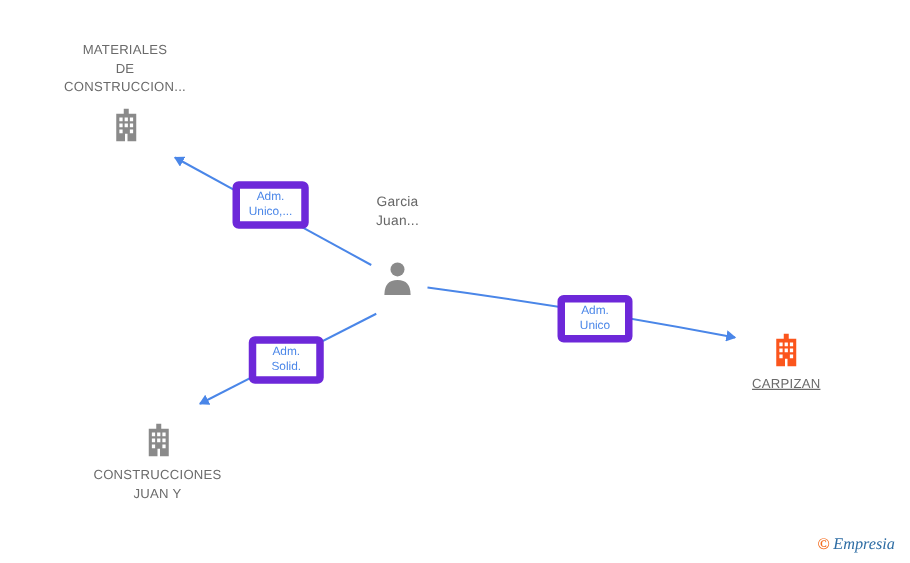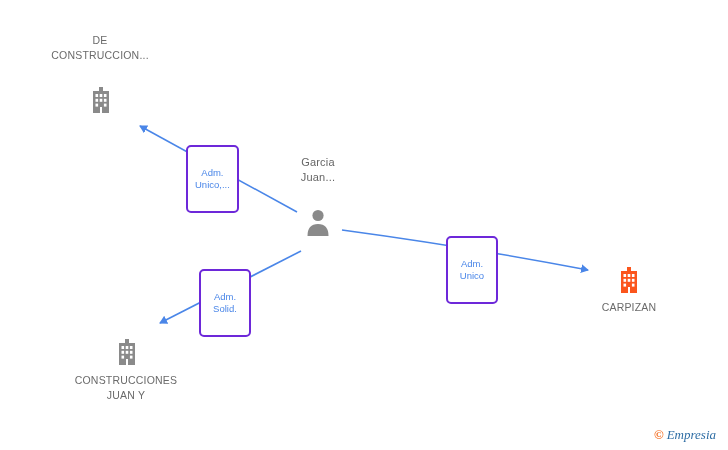--- a/index.html
+++ b/index.html
@@ -11,23 +11,23 @@
   .edge-canvas{position:absolute;left:0;top:0;width:728px;height:450px;}
   .node-label{
     position:absolute;text-align:center;color:#6a6a6a;
     font-size:10.5px;line-height:15px;letter-spacing:.2px;
   }
   .person-label{font-size:11px;color:#666;}
   .icon{position:absolute;display:block;}
   .icon-gray{color:#8a8a8a;}
   .icon-orange{color:#fb551c;}
   .edge-label{
-    position:absolute;background:#ffffff;border:2px solid #6d28d9;
+    position:absolute;background:#ffffff;border:6px solid #6d28d9;
     border-radius:5px;color:#4a86e8;font-size:9.5px;line-height:12px;
-    text-align:center;padding:20px 7px;min-width:34px;cursor:pointer;
+    text-align:center;padding:1px 7px;min-width:34px;cursor:pointer;
   }
   .footer{
     position:absolute;right:12px;top:427px;font-size:13px;
     display:flex;align-items:center;gap:3px;cursor:pointer;
     font-family:"Liberation Serif", serif;font-style:italic;
   }
   .footer .c{color:#f46c1e;font-weight:bold;}
   .footer .brand{color:#2e6da4;font-style:italic;}
   .node{cursor:pointer;}
 </style>
@@ -40,20 +40,21 @@
       <path d="M0,0 L8,4.5 L0,9 Z" fill="#4a86e8"></path>
     </marker>
   </defs>
   <path d="M297,212 L140,126" fill="none" stroke="#4a86e8" stroke-width="1.6" marker-end="url(#arrow)"></path>
   <path d="M301,251 L160,323" fill="none" stroke="#4a86e8" stroke-width="1.6" marker-end="url(#arrow)"></path>
   <path d="M342,230 Q468,247 588,270" fill="none" stroke="#4a86e8" stroke-width="1.6" marker-end="url(#arrow)"></path>
 </svg>
 
 <div class="node">
   <div class="node-label" style="left:10px;top:33px;width:180px;">
+    <span style="display:block">MATERIALES</span>
     <span style="display:block">DE</span>
     <span style="display:block">CONSTRUCCION...</span>
   </div>
   <span class="icon icon-gray" style="left:86px;top:84px;">
     <svg width="30" height="32" viewBox="0 0 30 32">
       <path d="M7 7 h6 V3 h4 v4 h6 v22 h-7 v-6 h-2 v6 H7 Z" fill="currentColor"></path>
       <g fill="#ffffff">
         <rect x="9.5" y="10" width="2.6" height="3"></rect>
         <rect x="13.7" y="10" width="2.6" height="3"></rect>
         <rect x="17.9" y="10" width="2.6" height="3"></rect>
@@ -89,21 +90,21 @@
         <rect x="13.7" y="10" width="2.6" height="3"></rect>
         <rect x="17.9" y="10" width="2.6" height="3"></rect>
         <rect x="9.5" y="14.8" width="2.6" height="3"></rect>
         <rect x="13.7" y="14.8" width="2.6" height="3"></rect>
         <rect x="17.9" y="14.8" width="2.6" height="3"></rect>
         <rect x="9.5" y="19.6" width="2.6" height="3"></rect>
         <rect x="17.9" y="19.6" width="2.6" height="3"></rect>
       </g>
     </svg>
   </span>
-  <div class="node-label" style="left:569px;top:300px;width:120px;">
+  <div class="node-label" style="left:569px;top:300px;width:120px;text-decoration:underline;">
     <span style="display:block">CARPIZAN</span>
   </div>
 </div>
 
 <div class="node">
   <span class="icon icon-gray" style="left:112px;top:336px;">
     <svg width="30" height="32" viewBox="0 0 30 32">
       <path d="M7 7 h6 V3 h4 v4 h6 v22 h-7 v-6 h-2 v6 H7 Z" fill="currentColor"></path>
       <g fill="#ffffff">
         <rect x="9.5" y="10" width="2.6" height="3"></rect>

